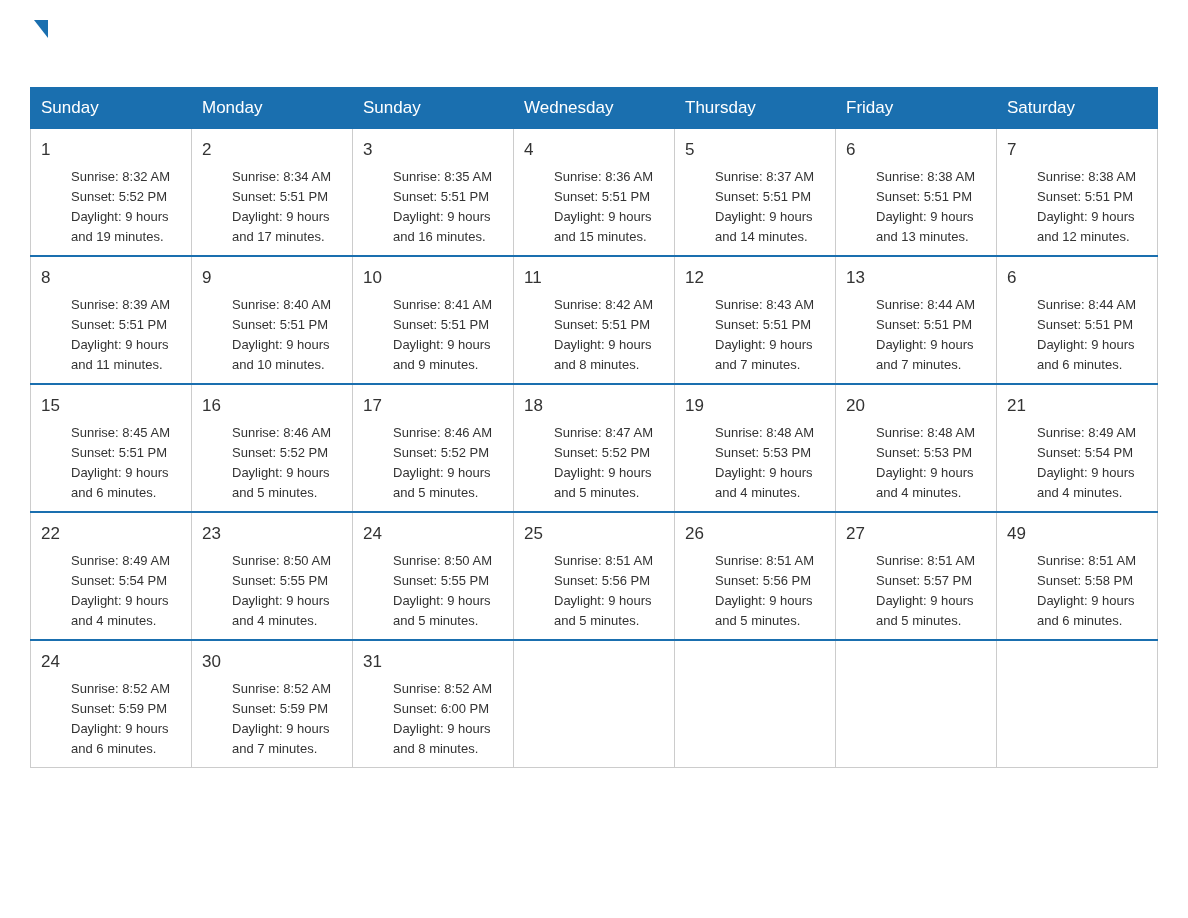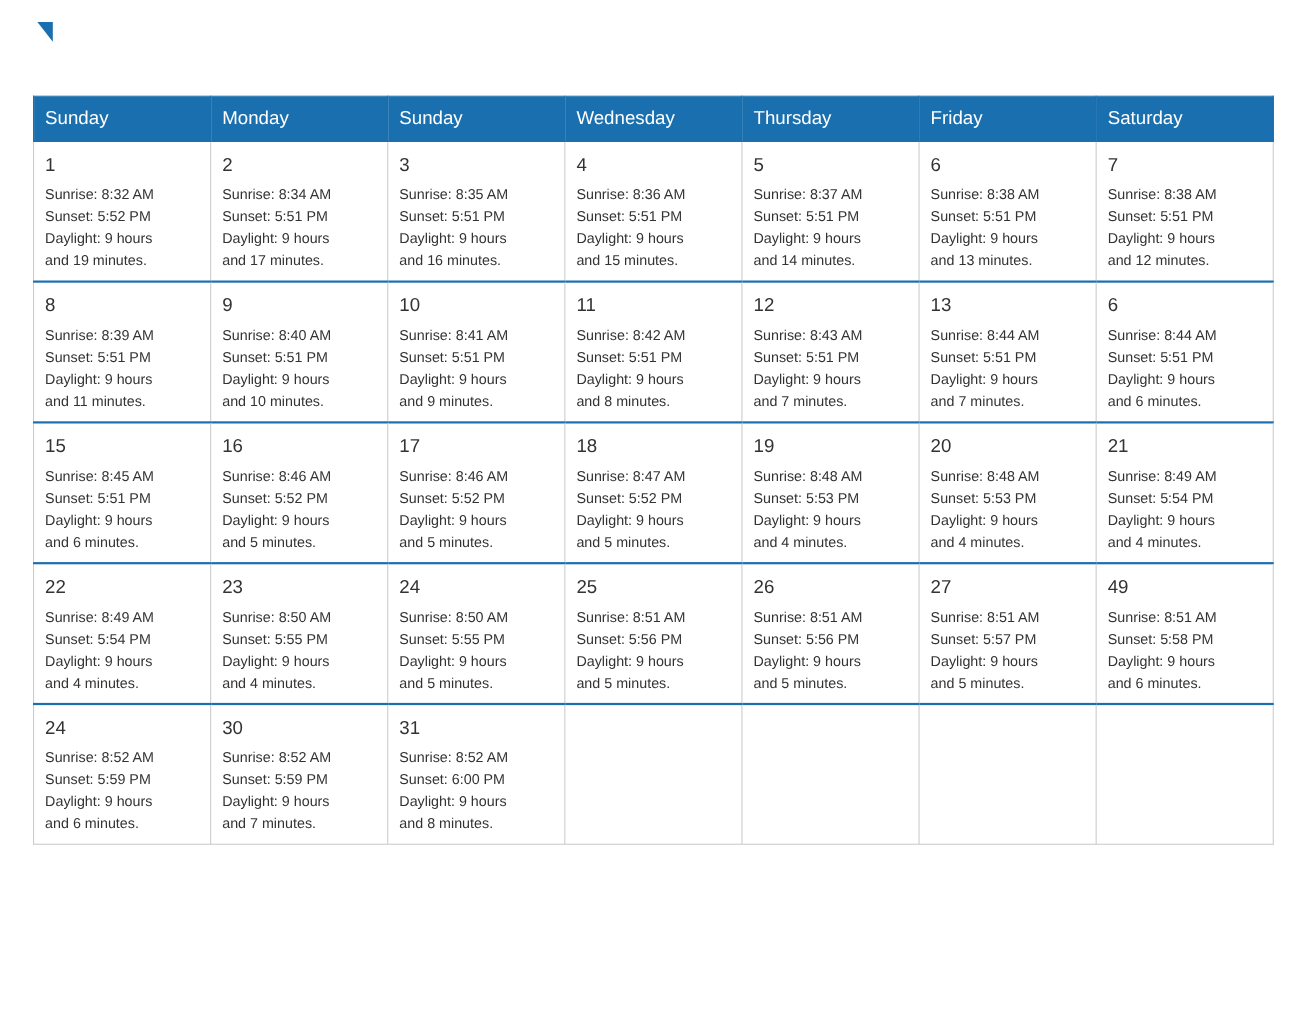--- a/index.html
+++ b/index.html
@@ -89,20 +89,21 @@
     }
     .day-num {
       font-size: 17px;
       font-weight: normal;
       display: block;
       margin-bottom: 4px;
     }
     .day-info {
       font-size: 13px;
       line-height: 1.55;
+      margin-left: 30px;
     }
     .empty-cell {
       background: #fff;
     }
   </style>
 </head>
 <body>
 
 <div class="header">
   <div class="logo">

